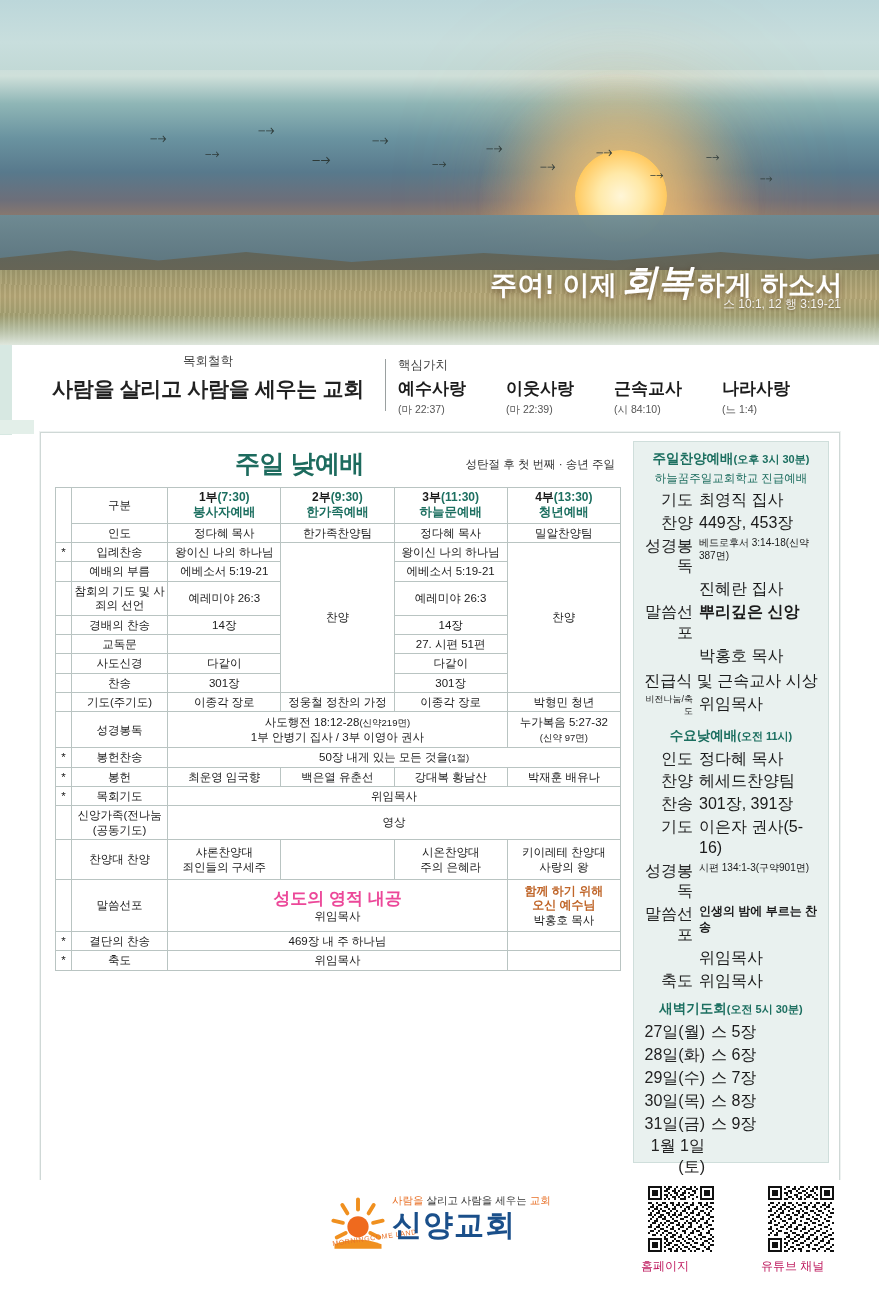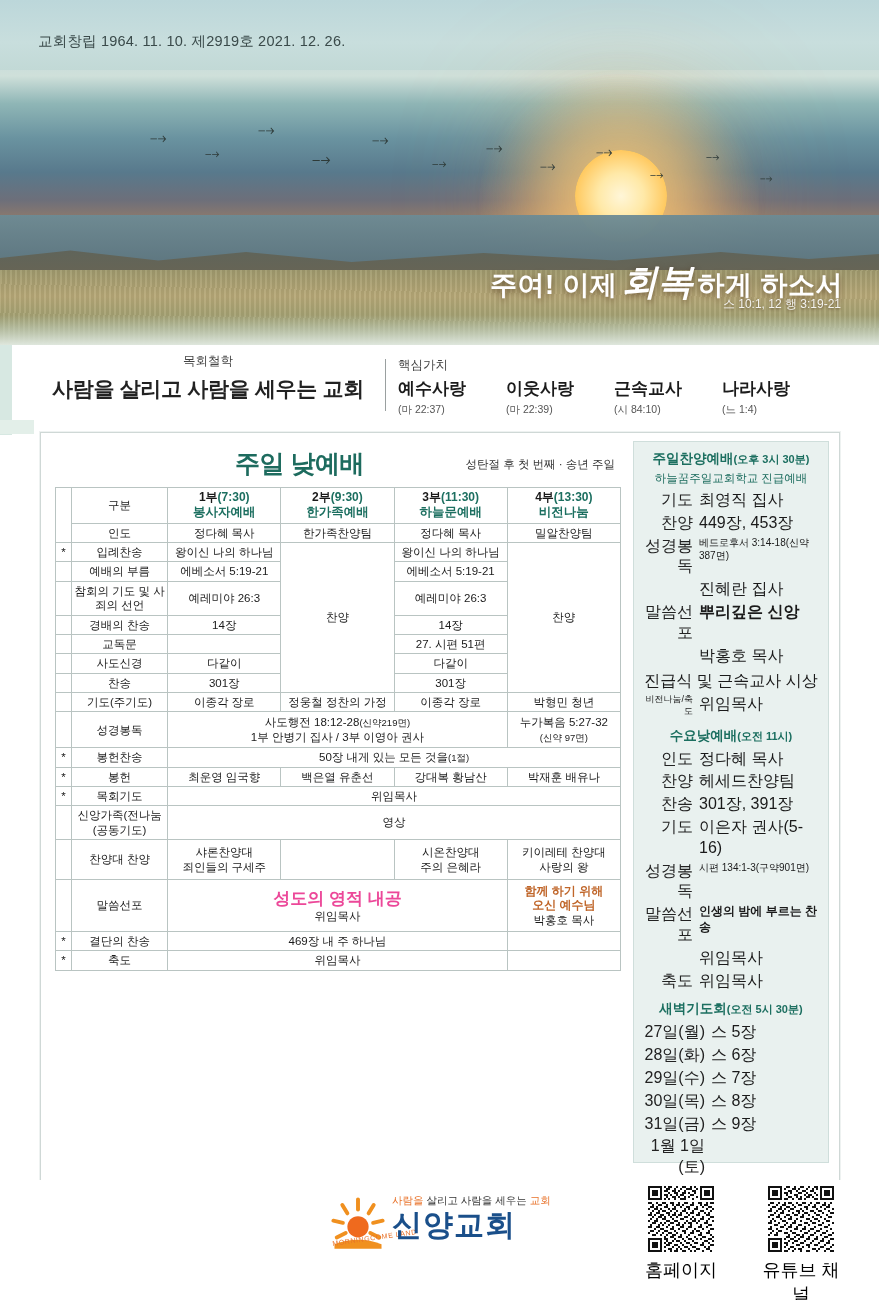--- a/index.html
+++ b/index.html
@@ -161,41 +161,40 @@
   .logo-wrap { position: absolute; left: 330px; top: 10px; width: 250px; height: 62px; }
   .sun-logo { position: absolute; left: 0; top: 6px; width: 56px; height: 56px; }
   .logo-text { position: absolute; left: 62px; top: 4px; }
   .logo-text .slogan { font-size: 10.5px; color: #333; }
   .logo-text .slogan .o { color: #e8722a; }
   .logo-text .name { font-size: 30px; font-weight: 700; color: #1a4f8a; letter-spacing: 1px; line-height: 1; margin-top: 2px; }
   .mcl { position: absolute; left: 2px; top: 44px; font-size: 7px; color: #e8722a; letter-spacing: .6px; transform: rotate(-8deg); }
 
   .qr { position: absolute; width: 66px; height: 66px; }
   .qr canvas, .qr .qrbox { width: 66px; height: 66px; }
-  .qr-label { position: absolute; font-size: 18px; color: #000000; text-align: center; width: 80px; }
+  .qr-label { position: absolute; font-size: 12px; color: #be185d; width: 80px; }
 
   
   .stripe-l { position: absolute; left: 0; top: 345px; width: 12px; height: 90px; background: #d7e8e2; }
   .stripe-l2 { position: absolute; left: 0; top: 420px; width: 34px; height: 14px; background: #e3efe9; }
 </style>
 </head>
 <body>
 
 <div id="page">
 
   <div class="hero">
     <div class="hero-topband"></div>
     <div class="sun-glow"></div>
     <div class="sun"></div>
     <div class="sea"></div>
     <div class="shore"></div>
     <div class="field"></div>
     <div class="hero-fade"></div>
 
-    <div class="hero-date">교회창립 1964. 11. 10. 제2919호   2021. 12. 26.</div>
 
     <div class="bird" style="left:150px;top:130px;">⤍</div>
     <div class="bird" style="left:205px;top:146px;font-size:14px;">⤍</div>
     <div class="bird" style="left:258px;top:122px;">⤍</div>
     <div class="bird" style="left:312px;top:150px;font-size:18px;">⤍</div>
     <div class="bird" style="left:372px;top:132px;">⤍</div>
     <div class="bird" style="left:432px;top:156px;font-size:14px;">⤍</div>
     <div class="bird" style="left:486px;top:140px;">⤍</div>
     <div class="bird" style="left:540px;top:158px;font-size:15px;">⤍</div>
     <div class="bird" style="left:596px;top:144px;">⤍</div>
@@ -269,21 +268,21 @@
             <td>
               <span class="hdr-part"><span class="num">2부</span><span>(9:30)</span></span><br>
               <span class="hdr-name">한가족예배</span>
             </td>
             <td>
               <span class="hdr-part"><span class="num">3부</span><span>(11:30)</span></span><br>
               <span class="hdr-name">하늘문예배</span>
             </td>
             <td>
               <span class="hdr-part"><span class="num">4부</span><span>(13:30)</span></span><br>
-              <span class="hdr-name">비전나눔</span>
+              <span class="hdr-name">청년예배</span>
             </td>
           </tr>
           <tr>
             <td class="lbl-col">인도</td>
             <td class="guide">정다혜 목사</td>
             <td class="guide">한가족찬양팀</td>
             <td class="guide">정다혜 목사</td>
             <td class="guide">밀알찬양팀</td>
           </tr>
 

